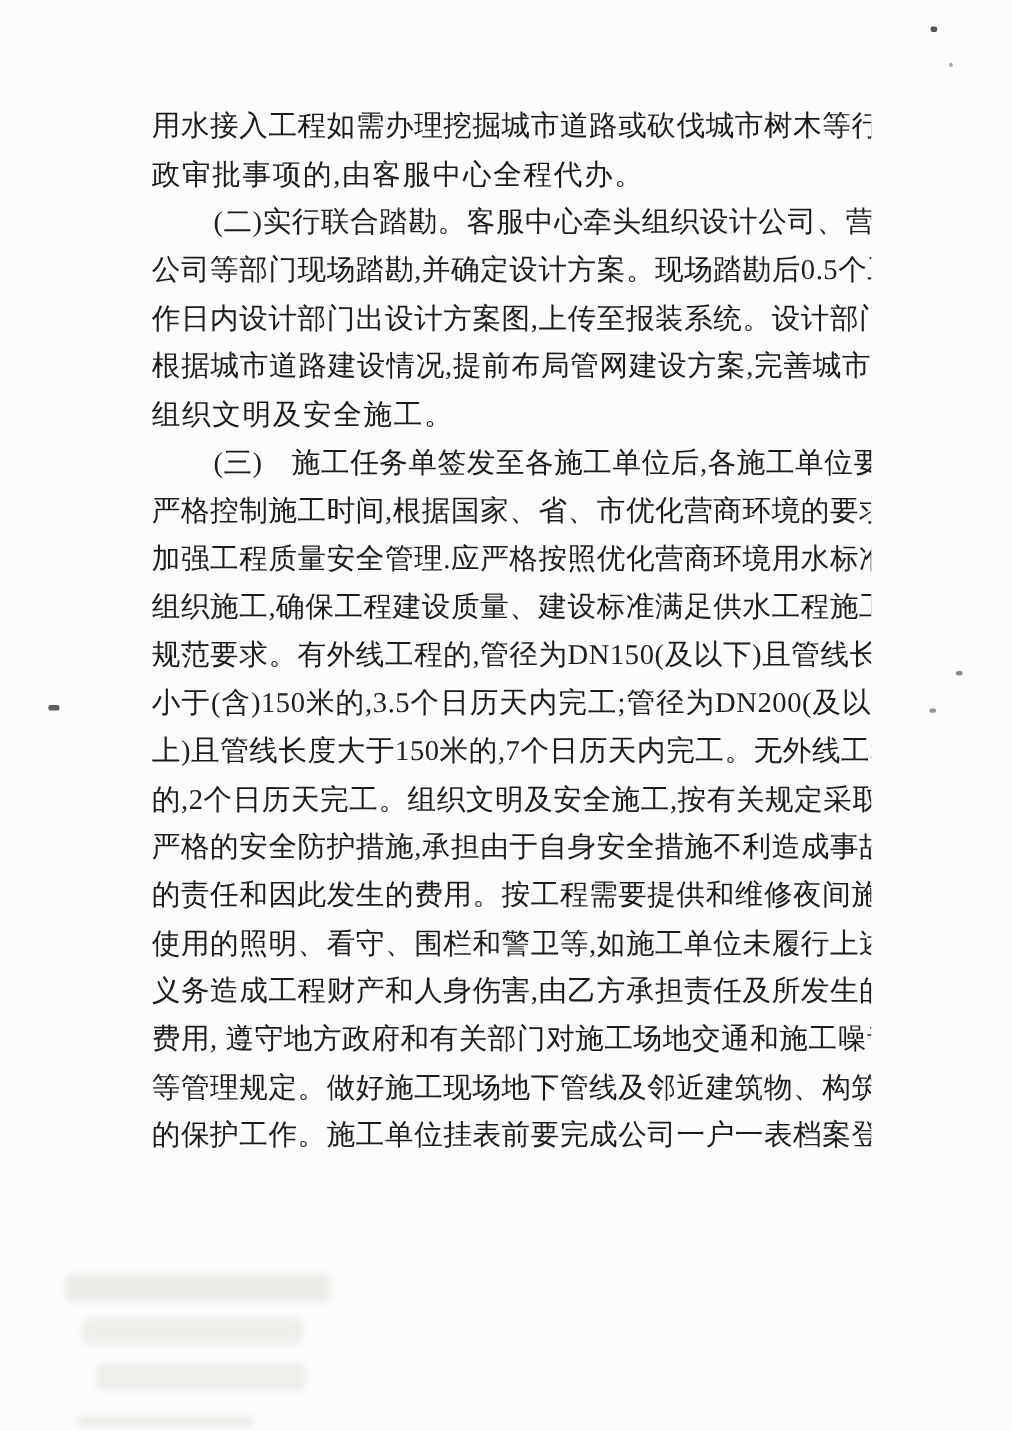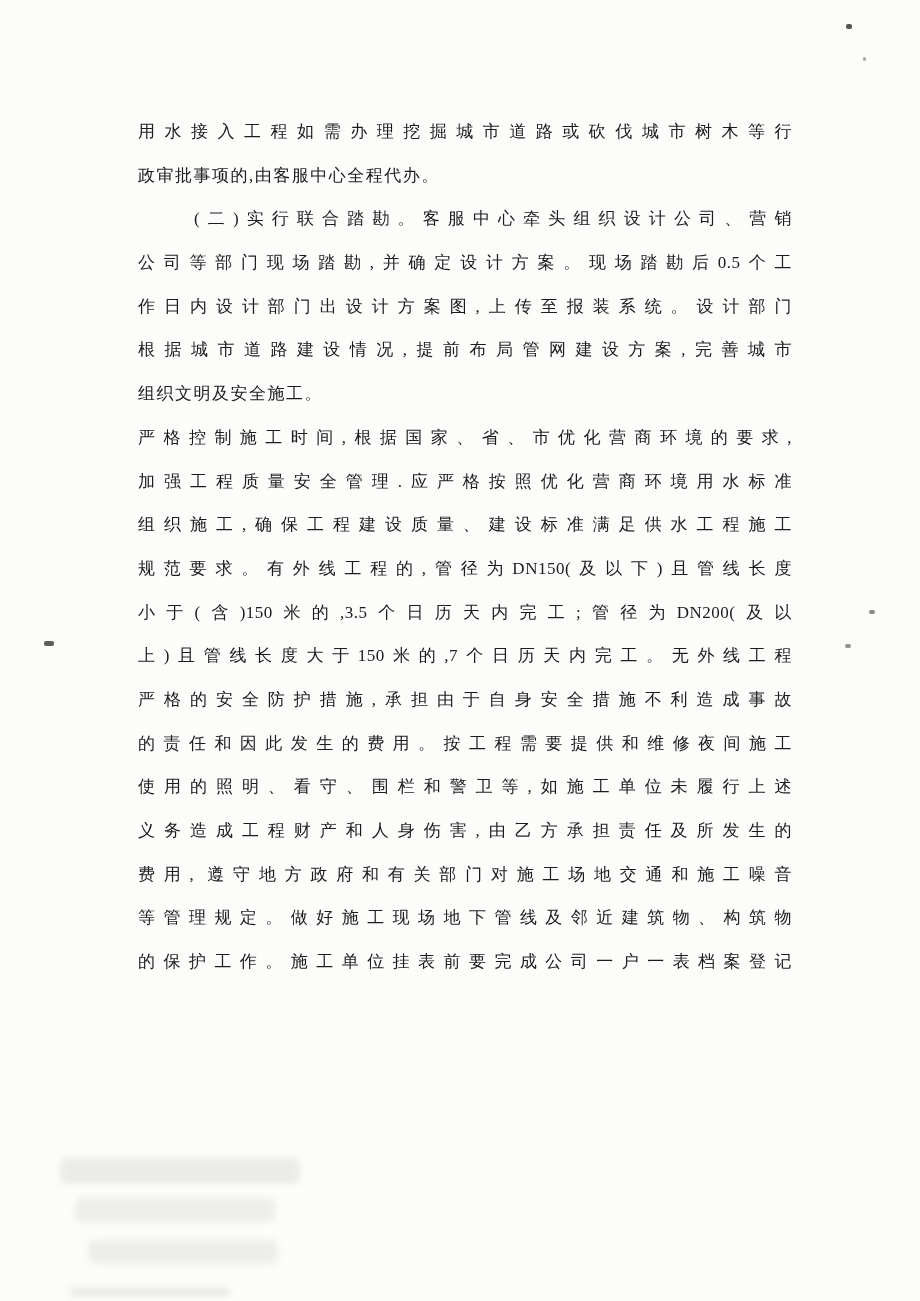--- a/index.html
+++ b/index.html
@@ -12,23 +12,23 @@
     width: 920px;
     height: 1301px;
     margin: 0 auto;
     background: #fcfcfb;
     overflow: hidden;
     font-family: "Liberation Serif", "DejaVu Serif", serif;
   }
   .textblock {
     position: absolute;
     left: 138px;
-    top: 110px;
+    top: 93px;
     width: 654px;
-    font-size: 17px;
+    font-size: 26px;
     line-height: 43.7px;
     color: #1c1c1c;
     letter-spacing: 0.5px;
   }
   .line {
     height: 43.7px;
     overflow: hidden;
     text-align: justify;
     text-align-last: justify;
     text-justify: inter-ideograph;
@@ -59,26 +59,28 @@
 
 <div class="page" style="background: rgb(252, 252, 251);">
   <div class="textblock" id="textblock" style="color: rgb(28, 28, 28);">
       <div class="line">用水接入工程如需办理挖掘城市道路或砍伐城市树木等行</div>
       <div class="line last">政审批事项的,由客服中心全程代办。</div>
       <div class="line indent">(二)实行联合踏勘。客服中心牵头组织设计公司、营销</div>
       <div class="line">公司等部门现场踏勘,并确定设计方案。现场踏勘后0.5个工</div>
       <div class="line">作日内设计部门出设计方案图,上传至报装系统。设计部门</div>
       <div class="line">根据城市道路建设情况,提前布局管网建设方案,完善城市</div>
       <div class="line last">组织文明及安全施工。</div>
+      <div class="line indent">(三)　施工任务单签发至各施工单位后,各施工单位要</div>
       <div class="line">严格控制施工时间,根据国家、省、市优化营商环境的要求,</div>
       <div class="line">加强工程质量安全管理.应严格按照优化营商环境用水标准</div>
       <div class="line">组织施工,确保工程建设质量、建设标准满足供水工程施工</div>
       <div class="line">规范要求。有外线工程的,管径为DN150(及以下)且管线长度</div>
       <div class="line">小于(含)150米的,3.5个日历天内完工;管径为DN200(及以</div>
       <div class="line">上)且管线长度大于150米的,7个日历天内完工。无外线工程</div>
+      <div class="line">的,2个日历天完工。组织文明及安全施工,按有关规定采取</div>
       <div class="line">严格的安全防护措施,承担由于自身安全措施不利造成事故</div>
       <div class="line">的责任和因此发生的费用。按工程需要提供和维修夜间施工</div>
       <div class="line">使用的照明、看守、围栏和警卫等,如施工单位未履行上述</div>
       <div class="line">义务造成工程财产和人身伤害,由乙方承担责任及所发生的</div>
       <div class="line">费用, 遵守地方政府和有关部门对施工场地交通和施工噪音</div>
       <div class="line">等管理规定。做好施工现场地下管线及邻近建筑物、构筑物</div>
       <div class="line">的保护工作。施工单位挂表前要完成公司一户一表档案登记</div>
     </div>
   <div id="artifacts">
       <div class="speck" style="left: 846px; top: 24px; width: 6px; height: 5px; opacity: 0.8;"></div>

